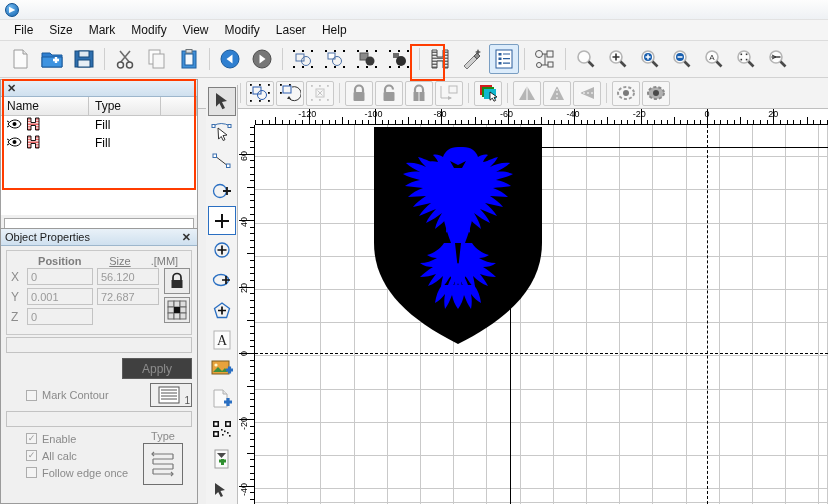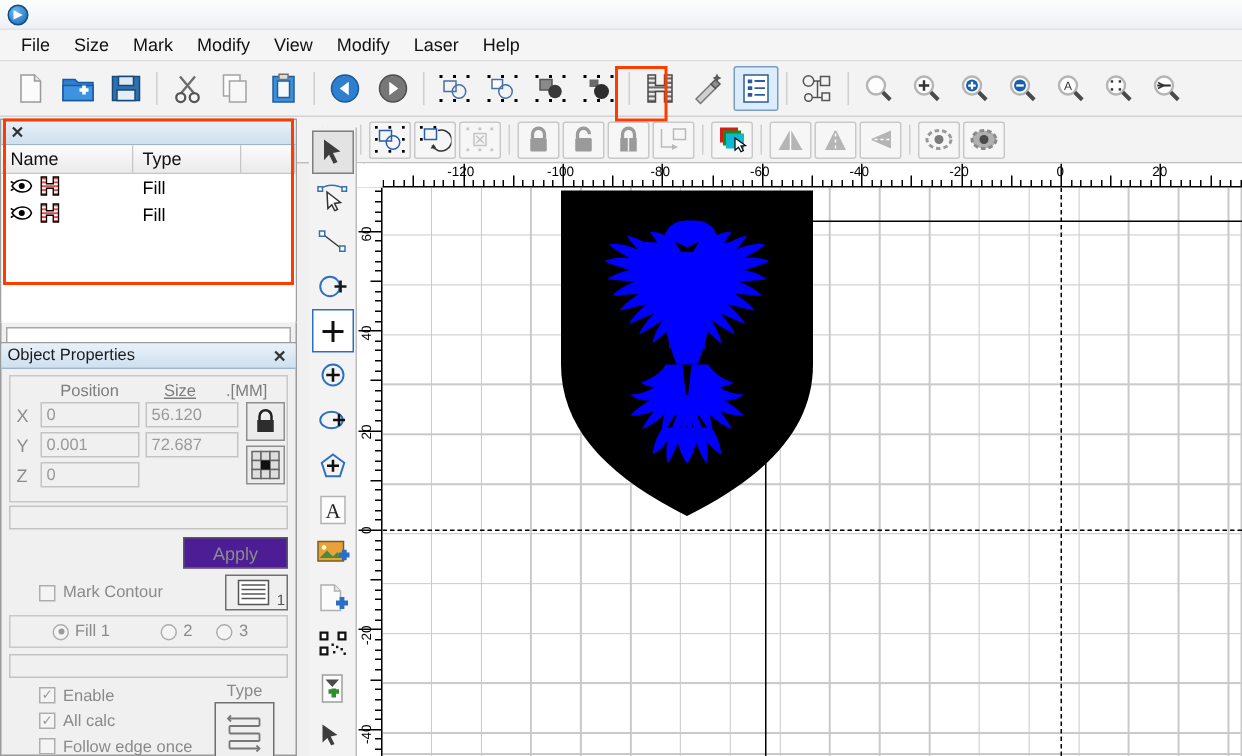--- a/index.html
+++ b/index.html
@@ -99,42 +99,42 @@
   #objlist-foot .inner { margin: 3px; height: 22px; background: #fff; border: 1px solid #a8a8a8; }
 
   
   #objprops { left: 0; top: 228px; width: 198px; height: 276px; border: 1px solid #9b9b9b; background: #f0f0f0; }
   .op-body { padding: 4px 5px; font-size: 11px; color: #8a8a8a; }
   .grp {
     border: 1px solid #c8c8c8; background: #f0f0f0; padding: 4px 4px 6px 4px;
   }
   .lblrow { display: flex; font-size: 11px; color: #7d7d7d; margin-bottom: 1px; }
   .lblrow .s1 { width: 18px; }
-  .lblrow .s2 { width: 66px; text-align: center; }
+  .lblrow .s2 { width: 66px; text-align: center; font-weight: bold; }
   .lblrow .s3 { width: 60px; text-align: center; text-decoration: underline; }
   .lblrow .s4 { width: 40px; text-align: left; padding-left: 2px; }
   .fldrow { display: flex; align-items: center; margin-bottom: 3px; }
   .fldrow .ax { width: 16px; font-size: 12px; color: #8c8c8c; }
   .txtbox {
     height: 17px; border: 1px solid #c3c3c3; background: #f0f0f0; color: #9a9a9a;
     font-size: 11px; padding: 1px 3px; line-height: 14px;
   }
   .tb-pos { width: 66px; margin-right: 4px; }
   .tb-size { width: 62px; }
   .sidebtns { width: 40px; margin-left: 5px; display: flex; flex-direction: column; gap: 3px; align-items: center; }
   .sq-btn {
     width: 26px; height: 26px; border: 1px solid #8f8f8f; background: #ececec;
     display: flex; align-items: center; justify-content: center;
   }
   .wide-blank {
     margin-top: 2px; height: 16px; border: 1px solid #c3c3c3; background: #f0f0f0;
   }
   .applyrow { display: flex; justify-content: flex-end; margin-top: 5px; }
   .apply-btn {
-    width: 70px; height: 21px; border: 1px solid #5b5b5b; background: #4c1d95;
+    width: 70px; height: 21px; border: 1px solid #5b5b5b; background: #404040;
     color: #8c8c8c; font-size: 12px; display: flex; align-items: center; justify-content: center;
   }
   .chkrow { display: flex; align-items: center; gap: 5px; font-size: 11px; color: #8a8a8a; height: 17px; padding-left: 20px; }
   .chk {
     width: 11px; height: 11px; border: 1px solid #adadad; background: #f4f4f4;
     display: inline-flex; align-items: center; justify-content: center;
     font-size: 9px; color: #9a9a9a; line-height: 1;
   }
   .radio {
     width: 11px; height: 11px; border: 1px solid #adadad; border-radius: 50%;
@@ -707,33 +707,20 @@
           <svg width="26" height="18" viewBox="0 0 26 18">
               <rect x="1" y="1" width="20" height="16" fill="#fff" stroke="#555"></rect>
               <g stroke="#555">
                 <path d="M3 4h16M3 7h16M3 10h16M3 13h16"></path>
               </g>
             </svg>
           <span style="position:absolute;right:1px;bottom:0;font-size:10px;color:#555;">1</span>
         </div>
       </div>
 
-      <div class="fillsel">
-        <span class="sp"></span>
-        <span class="radio">
-            <span class="dot"></span>
-          </span>
-        <span>Fill 1</span>
-        <span style="width:26px;"></span>
-        <span class="radio"></span>
-        <span>2</span>
-        <span style="width:8px;"></span>
-        <span class="radio"></span>
-        <span>3</span>
-      </div>
 
       <div class="paramline"></div>
 
       <div class="twocol">
         <div class="left">
           <div class="chkrow">
             <span class="chk">✓</span>
             <span>Enable</span>
           </div>
           <div class="chkrow">

